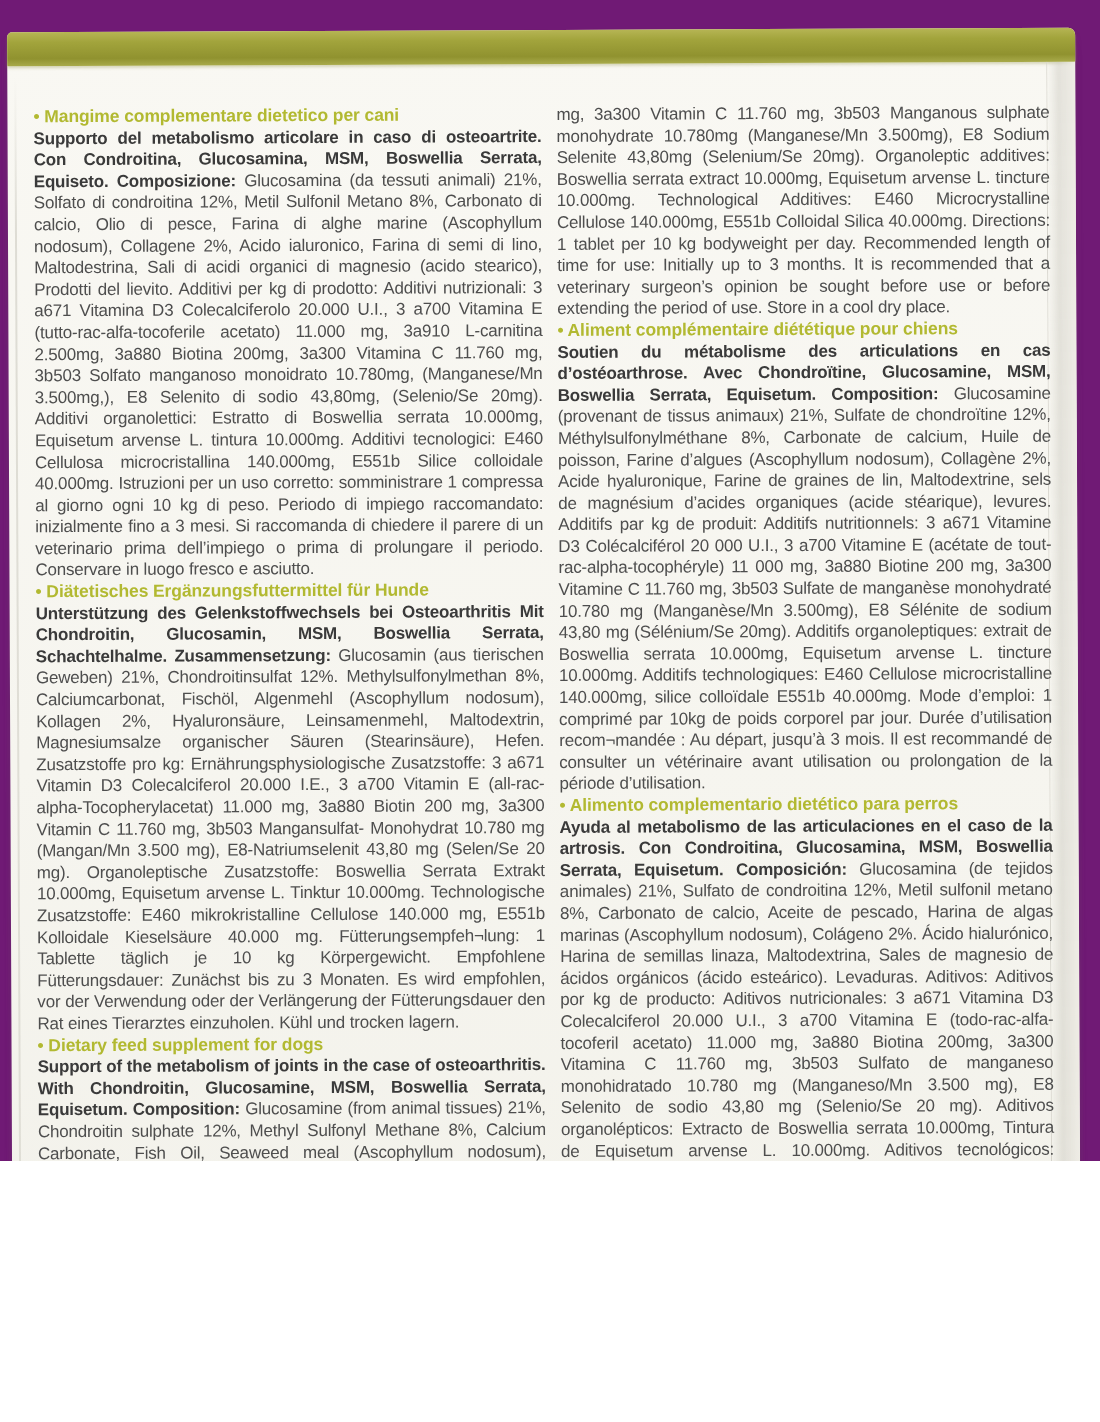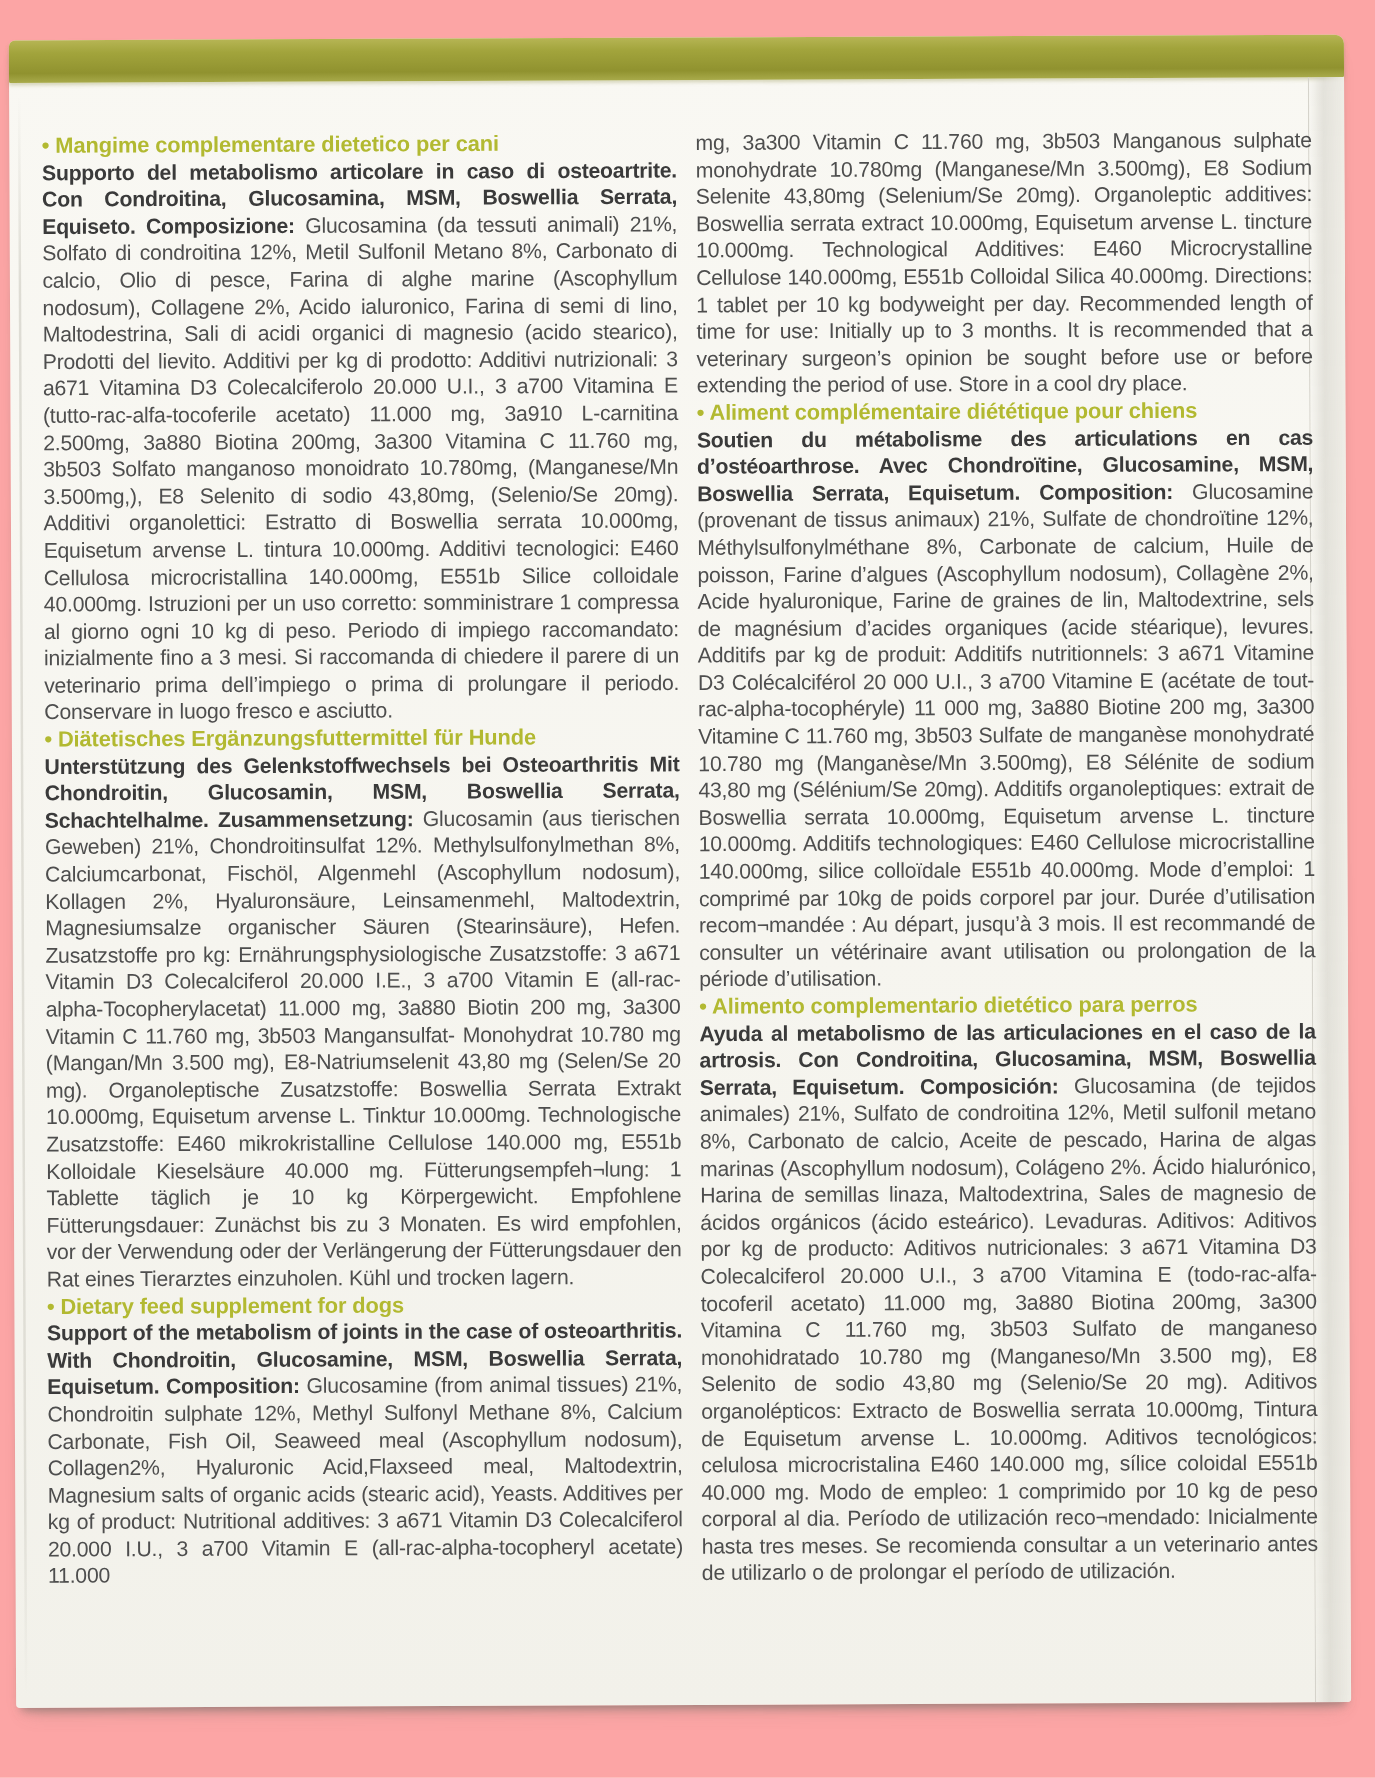--- a/index.html
+++ b/index.html
@@ -1,21 +1,21 @@
 <!DOCTYPE html>
 <html><head>
 <meta charset="utf-8">
 <style>
   html, body { margin:0; padding:0; }
   body {
     width:1100px; height:1422px; background:#ffffff;
     font-family:"Liberation Sans", sans-serif;
     -webkit-font-smoothing:antialiased;
   }
-  .photo { position:relative; width:1100px; height:1422px; overflow:hidden; background:#fca5a5; }
+  .photo { position:relative; width:1100px; height:1161px; overflow:hidden; background:#701a75; }
 
   .box {
     position:absolute; left:10px; top:30px; width:1068px; height:1334px;
     background:linear-gradient(180deg,#f9f8f3 0%,#f6f5ef 55%,#f2f1ea 100%);
     transform:rotate(-0.25deg);
     border-radius:5px 7px 3px 3px;
     box-shadow:0 6px 8px -4px rgba(100,100,92,0.55), 0 12px 16px -10px rgba(120,120,110,0.35);
   }
   .band {
     position:absolute; top:0; left:0; right:0; height:34px;

